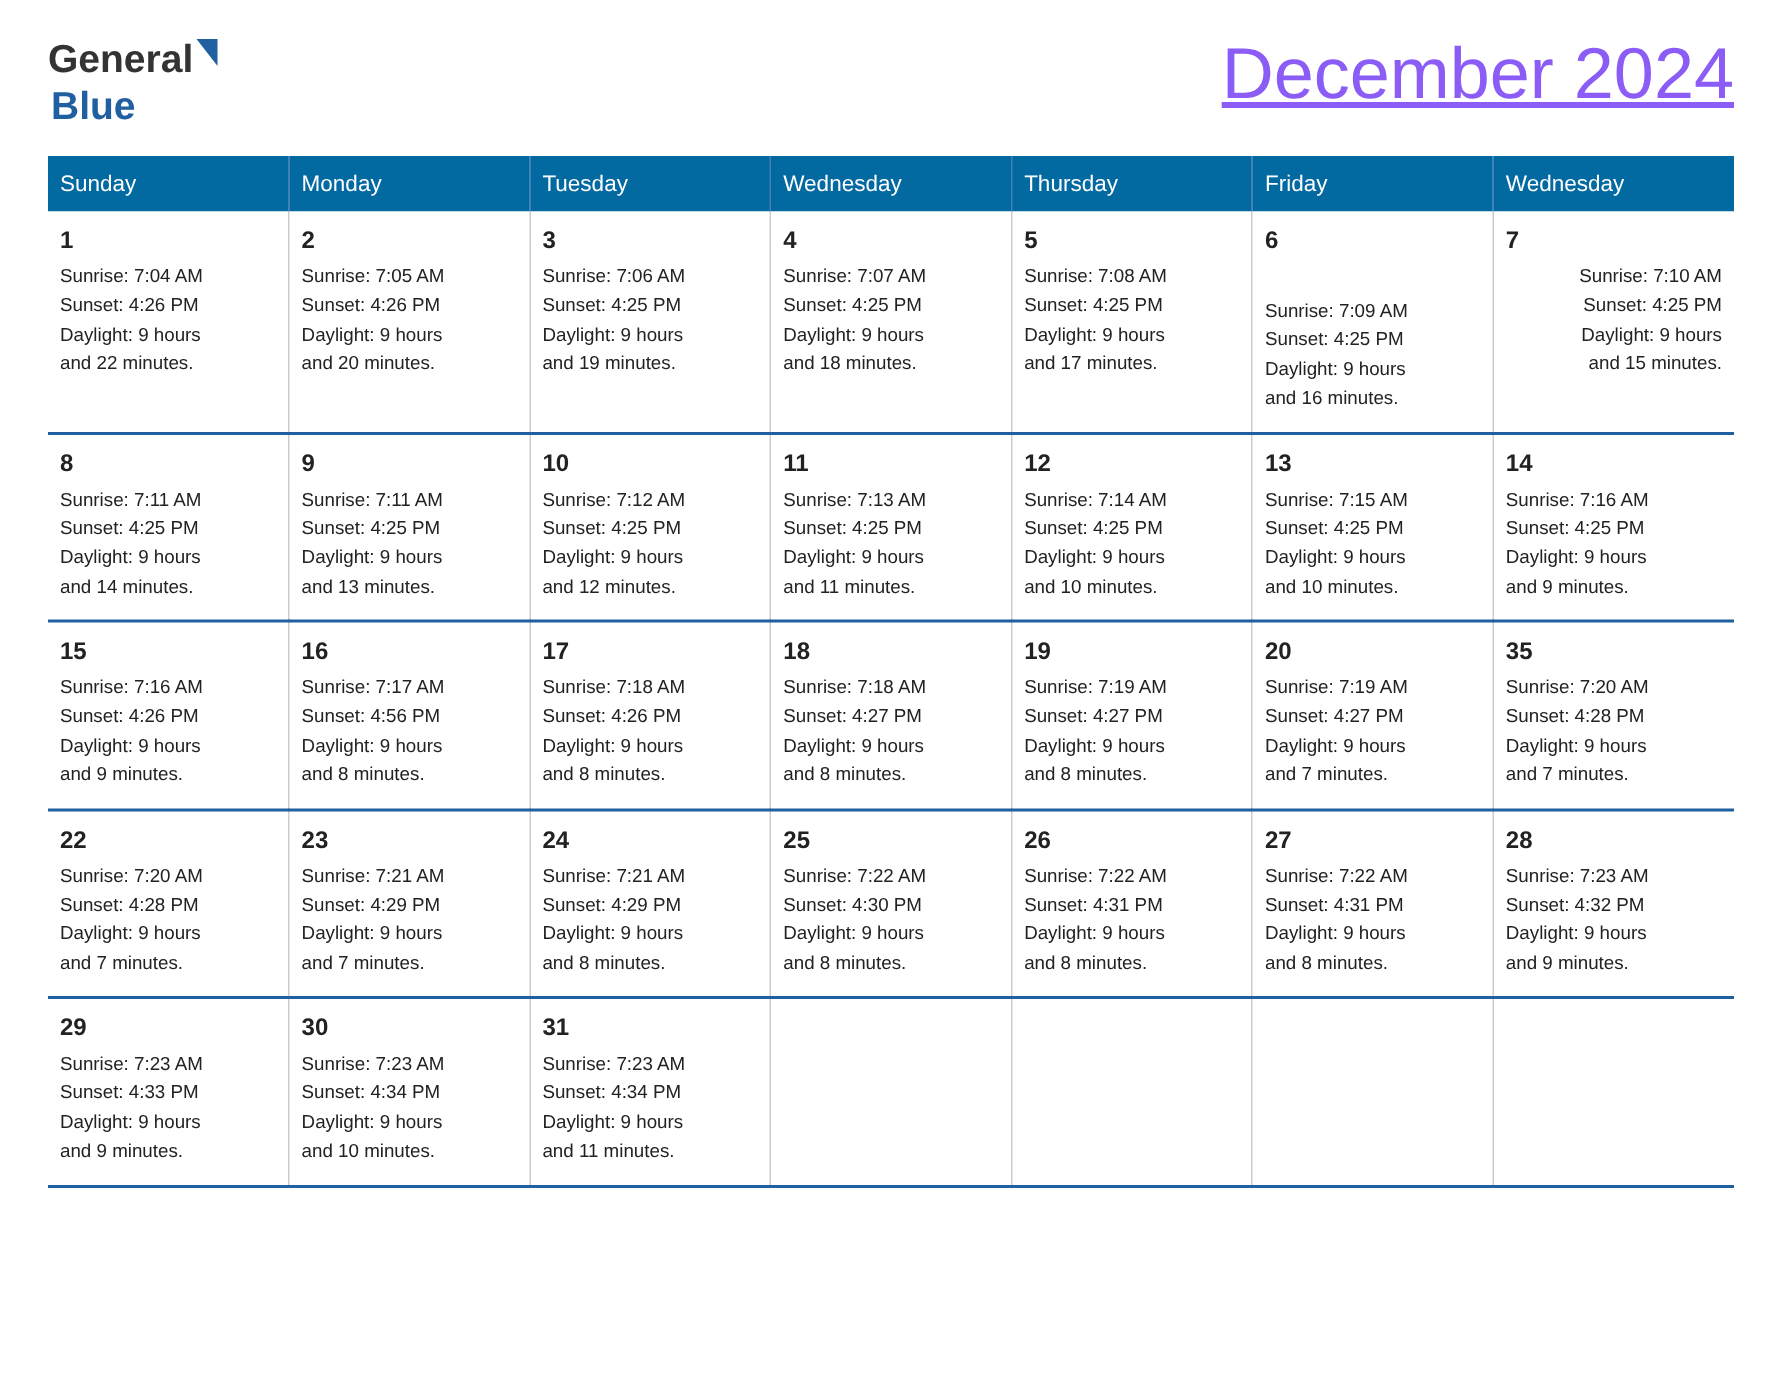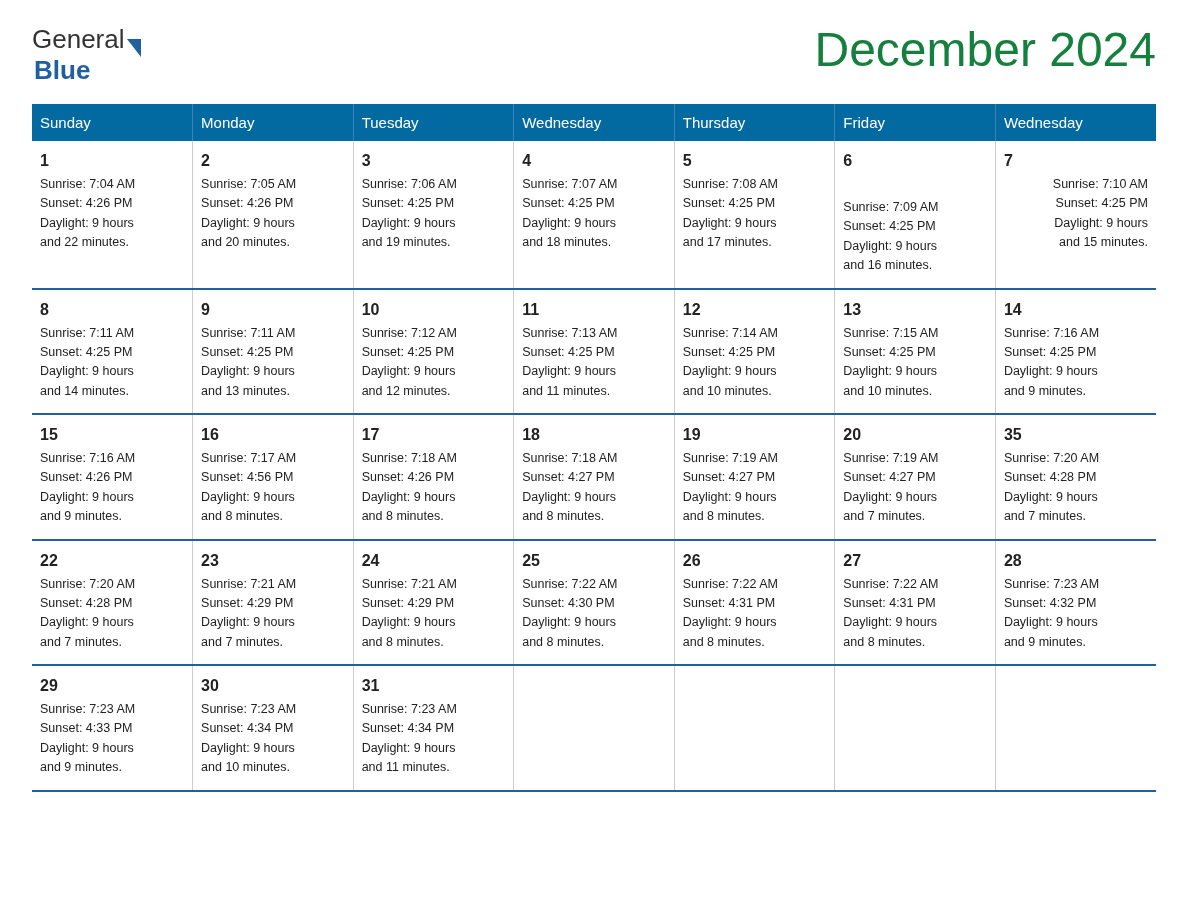--- a/index.html
+++ b/index.html
@@ -16,45 +16,46 @@
       align-items: flex-start;
       margin-bottom: 18px;
     }
     .logo-area {
       display: flex;
       flex-direction: column;
       align-items: flex-start;
     }
     .logo-text {
       display: flex;
-      align-items: flex-end;
+      align-items: flex-start;
       font-size: 26px;
-      font-weight: normal;
+      font-weight: bold;
       color: #333;
     }
     .logo-general { color: #333; }
     .logo-blue-arrow {
       display: inline-block;
       width: 0;
       height: 0;
       border-left: 14px solid transparent;
       border-right: 0px solid transparent;
       border-top: 18px solid #2060a0;
       margin-left: 2px;
       margin-right: 2px;
       position: relative;
       top: 2px;
     }
     .logo-blue-text { color: #2060a0; font-size: 26px; font-weight: bold; }
     .title-area { text-align: right; }
     .main-title {
       font-size: 48px;
       font-weight: normal;
-      color: #15803d;
+      color: #8b5cf6;
       line-height: 1.1;
+      text-decoration: underline;
     }
     .subtitle {
       font-size: 20px;
       color: #444;
       margin-top: 4px;
     }
     table {
       width: 100%;
       border-collapse: collapse;
       font-size: 13px;

